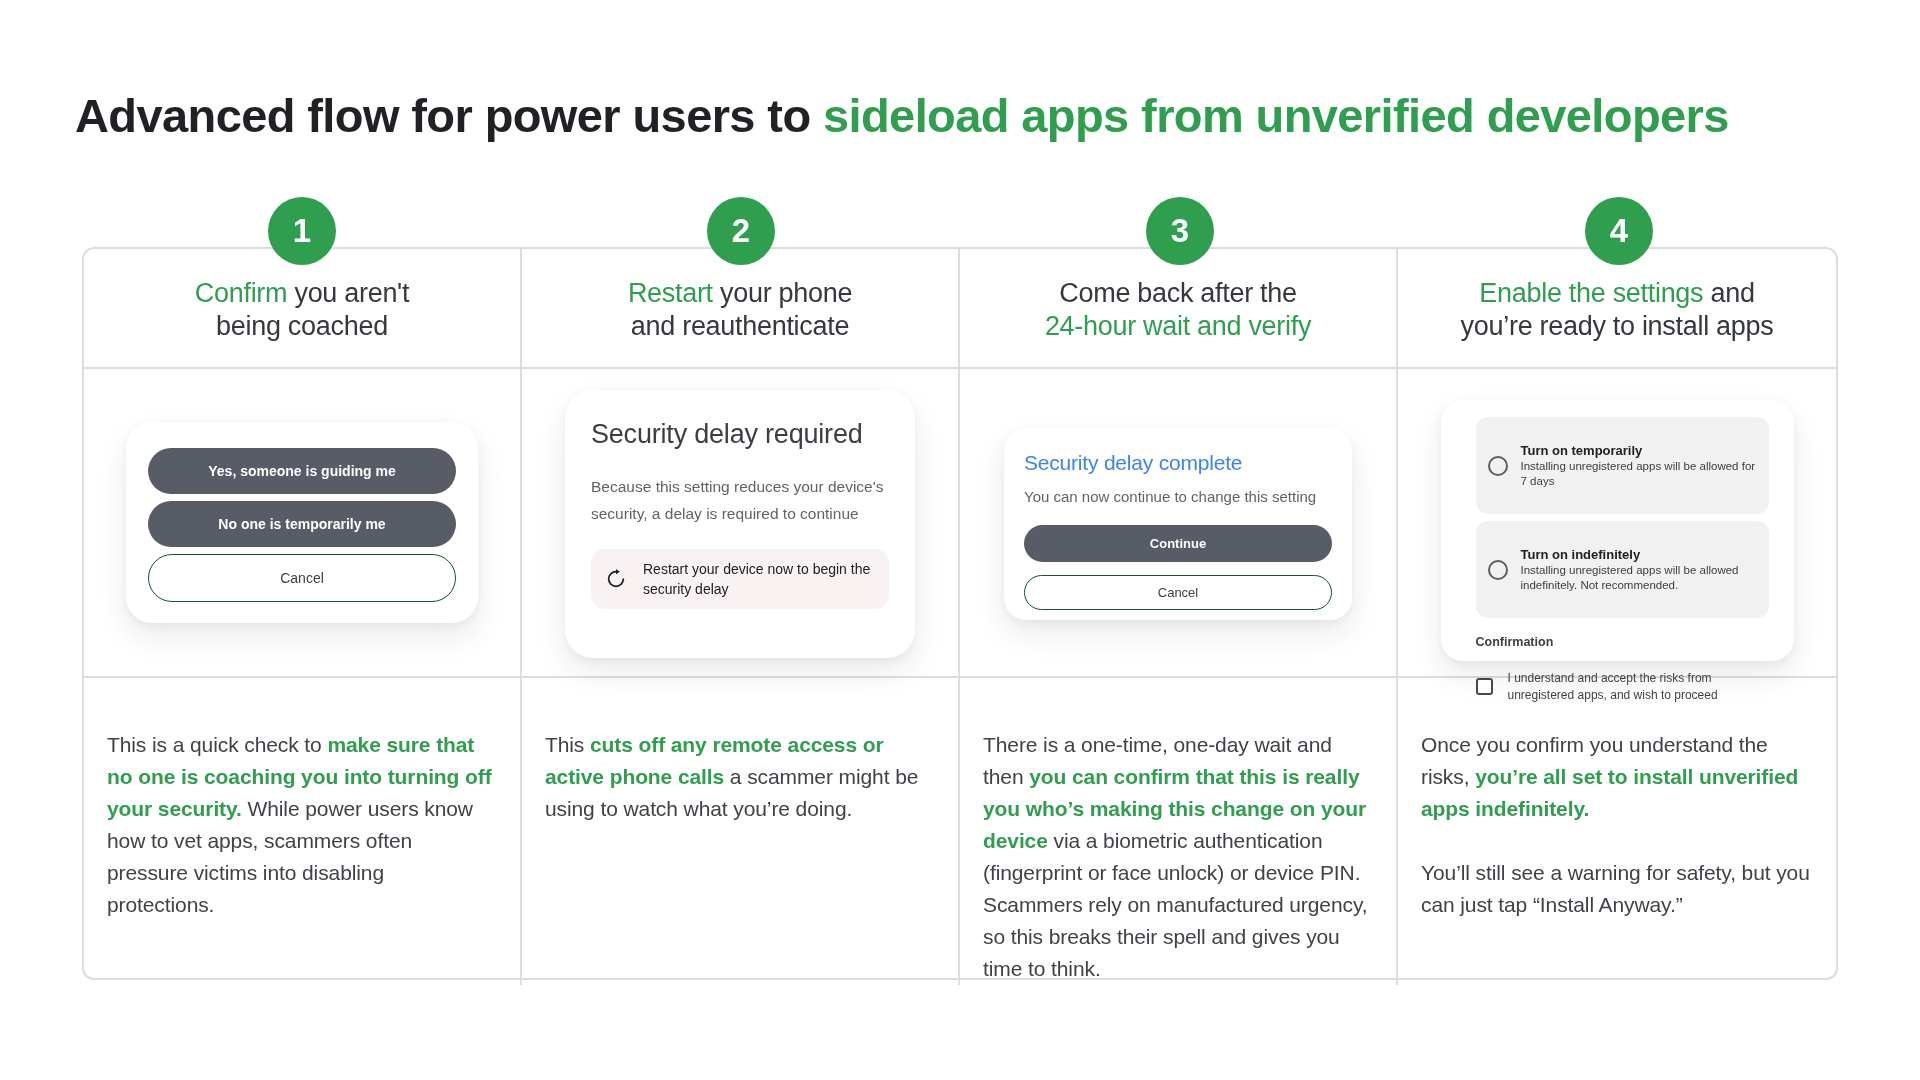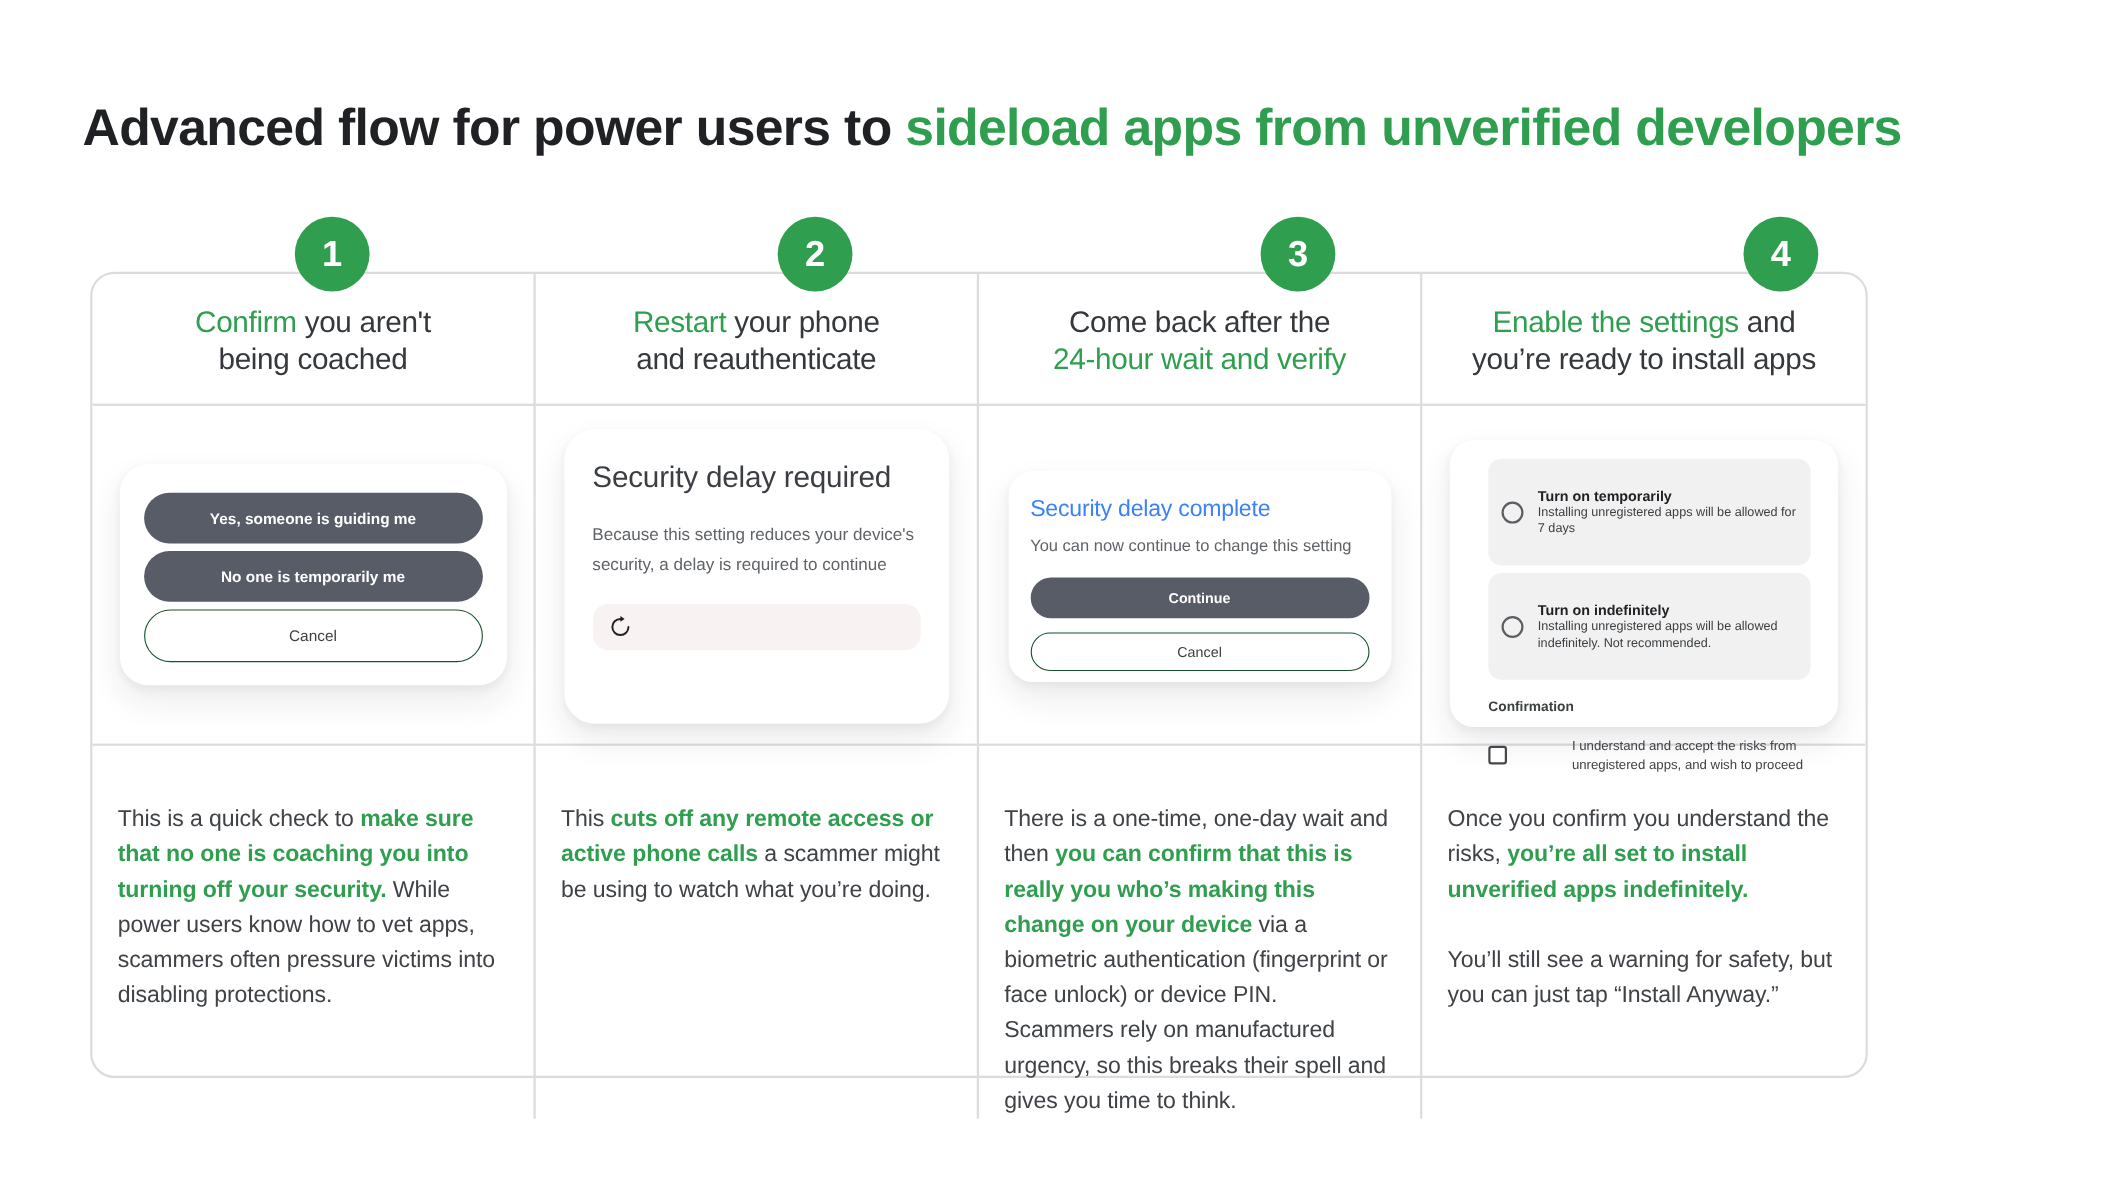--- a/index.html
+++ b/index.html
@@ -20,22 +20,22 @@
     font-size:47px;line-height:52px;font-weight:700;letter-spacing:-0.6px;
     color:#1F2124;white-space:nowrap;}
   .title .hl{color:var(--green);}
 
   
   .circle{position:absolute;top:197px;width:68px;height:68px;border-radius:50%;
     background:var(--green);display:flex;align-items:center;justify-content:center;
     color:#fff;font-size:33px;font-weight:700;z-index:3;}
 
   
-  .table{position:absolute;left:82px;top:247px;width:1616px;height:733px;
-    border:2px solid var(--line);border-radius:22px;background:#fff;
+  .table{position:absolute;left:82px;top:247px;width:1756px;height:733px;
+    border:2px solid var(--line);border-radius:12px;background:#fff;
     display:grid;grid-template-columns:repeat(4,1fr);grid-template-rows:120px 309px 1fr;}
   .cell{background:transparent;border-right:2px solid var(--line);border-bottom:2px solid var(--line);}
   .cell.lastcol{border-right:none;}
   .cell.lastrow{border-bottom:none;}
 
   
   .cell.head{display:flex;align-items:center;justify-content:flex-end;flex-direction:column;
     padding-bottom:24px;text-align:center;}
   .heading{font-size:27px;line-height:33px;font-weight:500;letter-spacing:-0.3px;color:#35383C;}
   .heading .hl{color:var(--green);}
@@ -75,21 +75,21 @@
   .card4{margin-top:31px;width:353px;height:261px;padding:10px 25px 0 35px;border-radius:22px;}
   .option{background:#F1F1F2;border-radius:12px;padding:25px 12px;margin-top:7px;
     display:flex;align-items:center;gap:13px;cursor:pointer;}
   .radio{flex:0 0 20px;width:20px;height:20px;border:2px solid #5A5E63;border-radius:50%;background:transparent;}
   .opt-text{display:block;}
   .opt-title{display:block;font-size:13px;font-weight:700;color:var(--ink);line-height:17px;}
   .opt-desc{display:block;font-size:11.5px;line-height:15px;color:var(--ink2);}
   .conf-label{margin-top:17px;font-size:12.5px;font-weight:700;color:var(--ink2);}
   .check-row{margin-top:21px;display:flex;align-items:center;gap:15px;cursor:pointer;}
   .checkbox{flex:0 0 17px;width:17px;height:17px;border:2px solid #44474C;border-radius:3px;background:#fff;}
-  .check-row .txt{font-size:12px;line-height:16.5px;color:#3F4247;margin-left:44px;}
+  .check-row .txt{font-size:12px;line-height:16.5px;color:#3F4247;}
 
   
   .cell.desc{padding:51px 26px 0 23px;}
   .cell.desc p{font-size:21px;line-height:32px;color:#3F4247;letter-spacing:-0.1px;}
   .cell.desc .hl{color:var(--green);font-weight:700;}
 </style>
 </head>
 <body>
 
 <div class="canvas">
@@ -136,20 +136,21 @@
       <div class="card card2">
         <h3>Security delay required</h3>
         <p>Because this setting reduces your device's security, a delay is required to continue</p>
         <div class="notice">
           <span class="ricon">
             <svg viewBox="0 0 24 24" width="22" height="22">
               <path d="M12 4a8 8 0 1 0 8 8" fill="none" stroke="currentColor" stroke-width="1.9" stroke-linecap="round"></path>
               <path d="M12 1.2 L16.2 4 L12 6.8 Z" fill="currentColor"></path>
             </svg>
           </span>
+          <span class="txt">Restart your device now to begin the security delay</span>
         </div>
       </div>
     </div>
 
     <div class="cell cardcell">
       <div class="card card3">
         <h3>Security delay complete</h3>
         <p>You can now continue to change this setting</p>
         <button class="pill dark slim">Continue</button>
         <button class="pill outline slim">Cancel</button>

